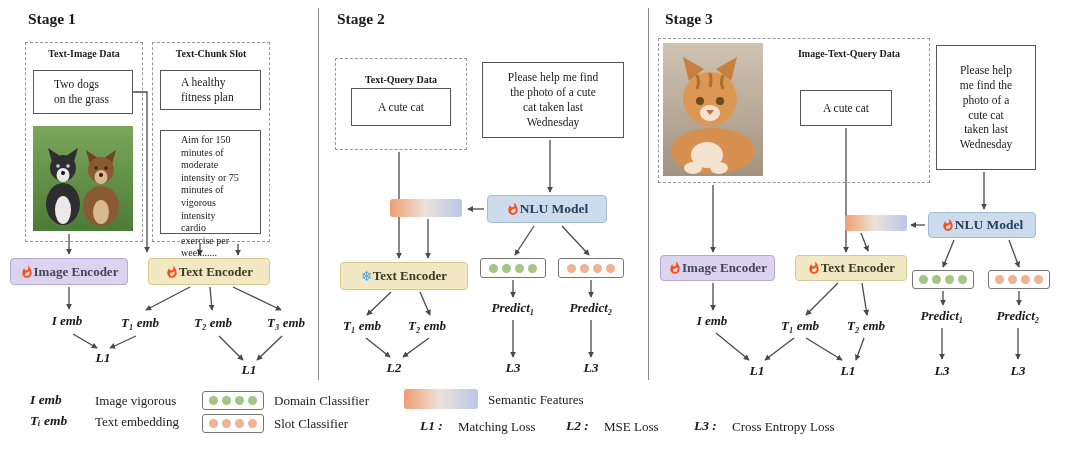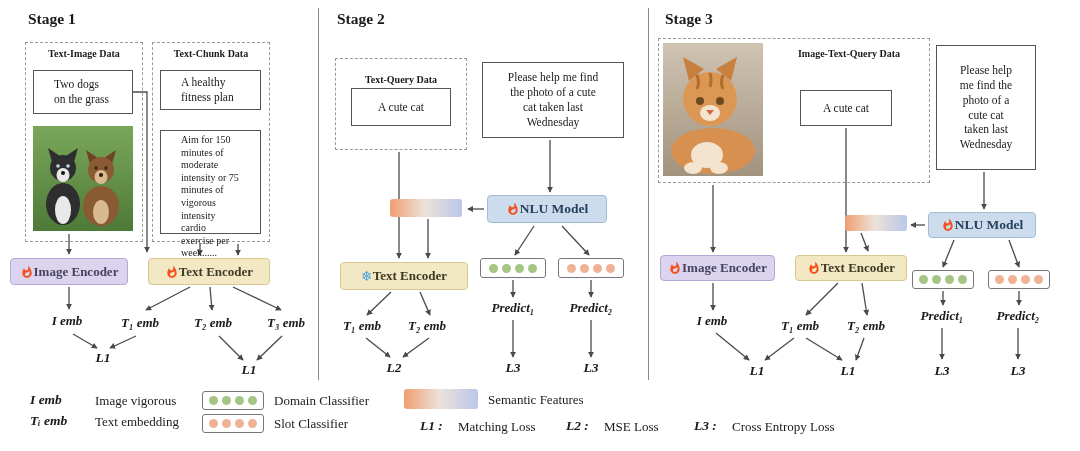--- a/index.html
+++ b/index.html
@@ -138,21 +138,21 @@
       <path d="M79,38 L83,24 L71,32 Z" fill="#6e4424"></path>
       <circle cx="68" cy="44" r="13" fill="#8a5a33"></circle>
       <ellipse cx="68" cy="51" rx="6.5" ry="7" fill="#d9b98f"></ellipse>
       <circle cx="68" cy="49" r="2" fill="#2a1a0a"></circle>
       <circle cx="63" cy="42" r="1.8" fill="#3a2a15"></circle>
       <circle cx="73" cy="42" r="1.8" fill="#3a2a15"></circle>
     </svg>
   </div>
 
   <div class="abs dashed-box" style="left:152px;top:42px;width:118px;height:200px">
-    <div class="group-label" style="margin-top:5px">Text-Chunk Data</div>
+    <div class="group-label" style="margin-top:5px">Text-Chunk Slot</div>
   </div>
   <div class="abs solid-box left-text" style="left:160px;top:70px;width:101px;height:40px">A healthy fitness plan</div>
   <div class="abs solid-box left-text small-text" style="left:160px;top:130px;width:101px;height:104px">Aim for 150 minutes of moderate intensity or 75 minutes of vigorous intensity cardio exercise per week......</div>
 
   <div class="abs encoder image-encoder" style="left:10px;top:258px;width:118px;height:27px">
     <svg class="flame" viewBox="0 0 24 24">
         <path fill="#f4511e" d="M13.5.67s.74 2.65.74 4.8c0 2.06-1.35 3.73-3.41 3.73-2.07 0-3.63-1.67-3.63-3.73l.03-.36C5.21 7.51 4 10.62 4 14c0 4.42 3.58 8 8 8s8-3.58 8-8C20 8.61 17.41 3.8 13.5.67zM11.71 19c-1.78 0-3.22-1.4-3.22-3.14 0-1.62 1.05-2.76 2.81-3.12 1.77-.36 3.6-1.21 4.62-2.58.39 1.29.59 2.65.59 4.04 0 2.65-2.15 4.8-4.8 4.8z"></path>
       </svg>
     <span>Image Encoder</span>
   </div>

